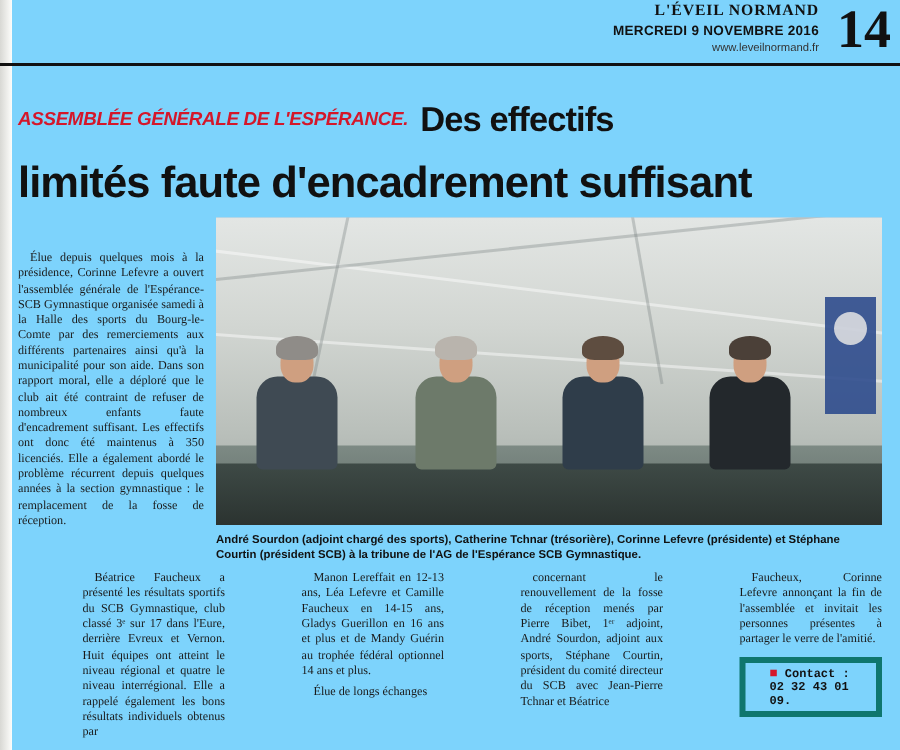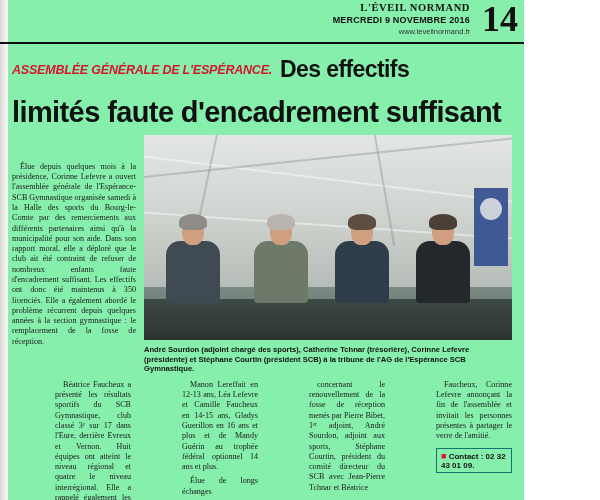--- a/index.html
+++ b/index.html
@@ -8,23 +8,23 @@
   }
   body {
     width: 600px;
     height: 500px;
     background: #ffffff;
     font-family: "Liberation Sans", sans-serif;
     overflow: hidden;
   }
   .page {
     position: relative;
-    width: 524px;
+    width: 600px;
     height: 500px;
-    background: #86efac;
+    background: #7dd3fc;
     box-sizing: border-box;
   }
 
   
   .masthead {
     position: relative;
     height: 44px;
     border-bottom: 2px solid #111;
     padding: 2px 8px 0 8px;
     box-sizing: border-box;
@@ -61,21 +61,21 @@
     top: 4px;
     font-family: "Liberation Serif", serif;
     font-size: 36px;
     font-weight: bold;
     color: #111;
     line-height: 30px;
   }
 
   
   .headline-zone {
-    padding: 12px 12px 4px 12px;
+    padding: 22px 12px 4px 12px;
   }
   .kicker-line {
     display: block;
   }
   .kicker {
     font-family: "Liberation Sans", sans-serif;
     font-size: 12.5px;
     font-weight: bold;
     font-style: italic;
     color: #d4172a;
@@ -228,23 +228,23 @@
     font-family: "Liberation Serif", serif;
     font-size: 8.1px;
     line-height: 10.3px;
     color: #1a1a1a;
     text-align: justify;
     text-indent: 8px;
   }
   .col p + p { margin-top: 4px; }
   .contact {
     margin-top: 6px;
-    border: 1px solid #0f766e;
-    padding: 2px 4px;
-    font-family: Liberation Sans, sans-serif;
+    border: 4px solid #0f766e;
+    padding: 2px 16px;
+    font-family: Liberation Mono, monospace;
     font-size: 8px;
     font-weight: bold;
     color: #111;
     display: inline-block;
   }
   .contact .bullet { color: #d4172a; font-size: 9px; }
   .fold {
     position: absolute;
     left: 0; top: 0;
     width: 8px; height: 500px;

